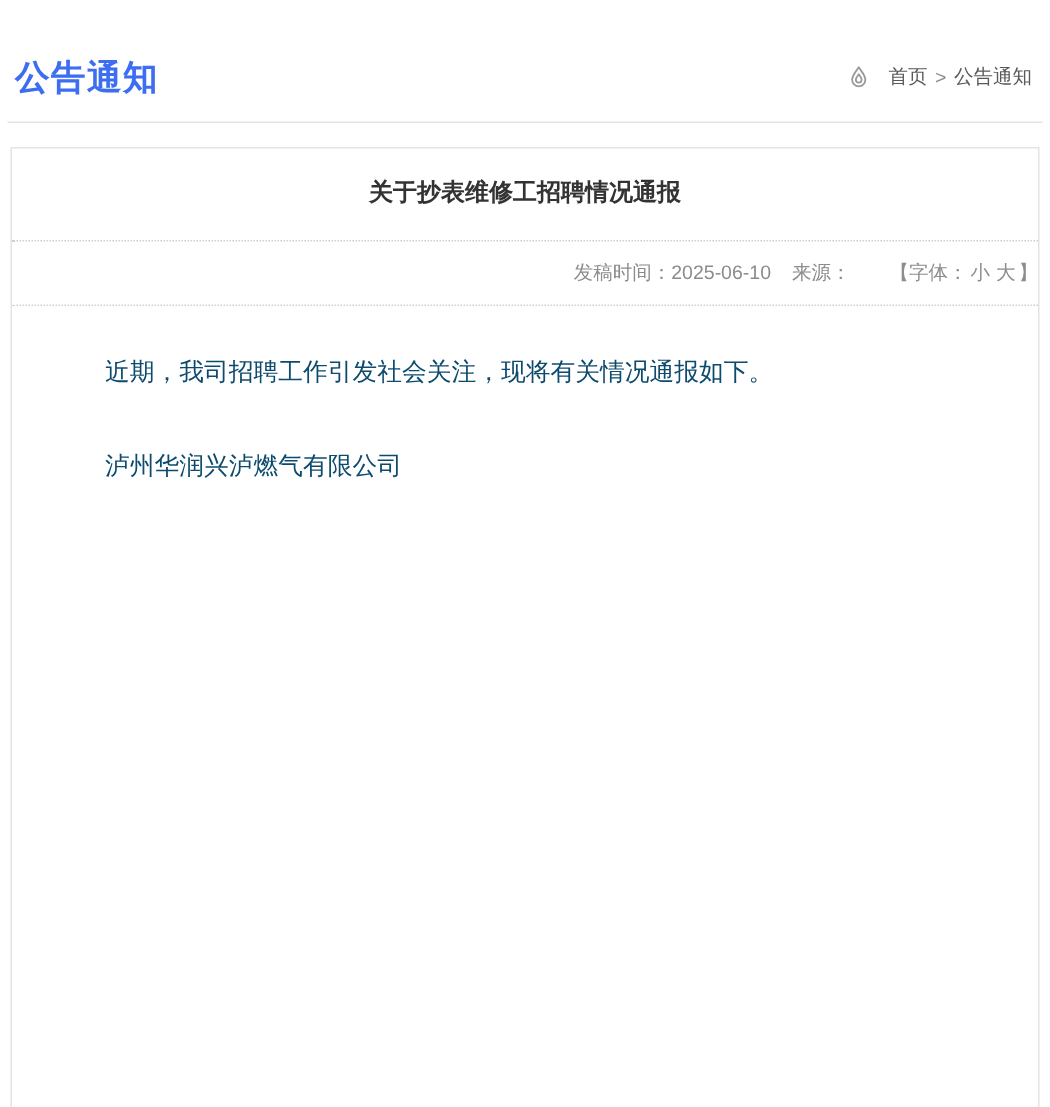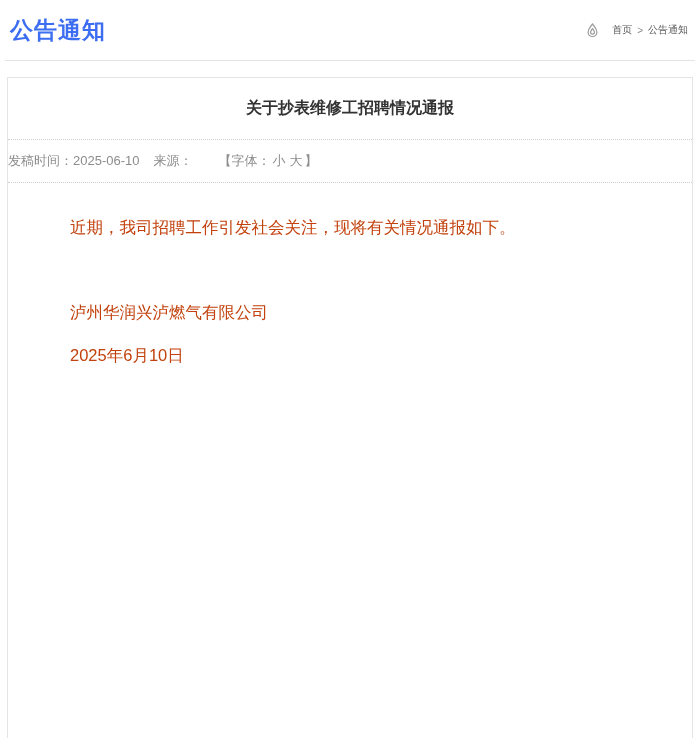--- a/index.html
+++ b/index.html
@@ -9,31 +9,32 @@
     overflow: hidden;
     font-family: "Liberation Sans", "DejaVu Sans", sans-serif;
   }
   
   .page-header {
     height: 60px;
     display: flex;
     align-items: center;
     justify-content: space-between;
     padding: 0 12px 0 10px;
+    margin-top: 21px;
   }
   .page-title {
     color: #3d6ef2;
     font-size: 23px;
     font-weight: bold;
     letter-spacing: 1px;
   }
   .breadcrumb {
     display: flex;
     align-items: center;
-    font-size: 10px;
+    font-size: 13px;
     color: #595959;
   }
   .breadcrumb .crumb-icon {
     display: inline-flex;
     margin-right: 11px;
     color: #9a9a9a;
   }
   .breadcrumb .sep {
     margin: 0 5px;
     color: #8c8c8c;
@@ -61,45 +62,45 @@
     font-size: 16px;
     font-weight: bold;
     color: #333333;
     line-height: 25px;
   }
   .meta-row {
     margin-top: 19px;
     border-top: 1px dotted #cfcfcf;
     border-bottom: 1px dotted #cfcfcf;
     padding: 12px 0;
-    text-align: left;
+    text-align: right;
     font-size: 13px;
     color: #8c8c8c;
   }
   .meta-row .meta-gap { display: inline-block; width: 14px; }
   .meta-row .meta-gap-wide { display: inline-block; width: 26px; }
   .font-size-btn {
     cursor: pointer;
     color: #8c8c8c;
     margin: 0 2px;
   }
   
   .article {
     padding: 29px 29px 0 29px;
     font-size: 16.5px;
-    color: #c2410c;
+    color: #0c4a6e;
     line-height: 31px;
   }
   .article p {
     text-indent: 2em;
     margin: 12px 0;
     text-align: justify;
   }
   .article p:first-child { margin-top: 0; }
-  .sig-block { margin-top: 54px; }
+  .sig-block { margin-top: 32px; }
   .sig-line {
     text-indent: 0;
     text-align: right;
     margin: 0;
   }
   .sig-date {
     text-indent: 0;
     text-align: right;
     margin: 21px 0 0 0;
   }
@@ -128,16 +129,15 @@
   <h2 class="doc-title">关于抄表维修工招聘情况通报</h2>
 
   <div class="meta-row">
     <span>发稿时间：</span><span>2025-06-10</span><span class="meta-gap"></span><span>来源：</span><span></span><span class="meta-gap-wide"></span><span>【字体：</span><span class="font-size-btn">小</span><span class="font-size-btn">大</span><span>】</span>
   </div>
 
   <article class="article">
     <p>近期，我司招聘工作引发社会关注，现将有关情况通报如下。</p>
     <div class="sig-block">
       <p class="sig-line">泸州华润兴泸燃气有限公司</p>
-      <p class="sig-date">2025年6月10日</p>
     </div>
   </article>
 </main>
 
 </body></html>

